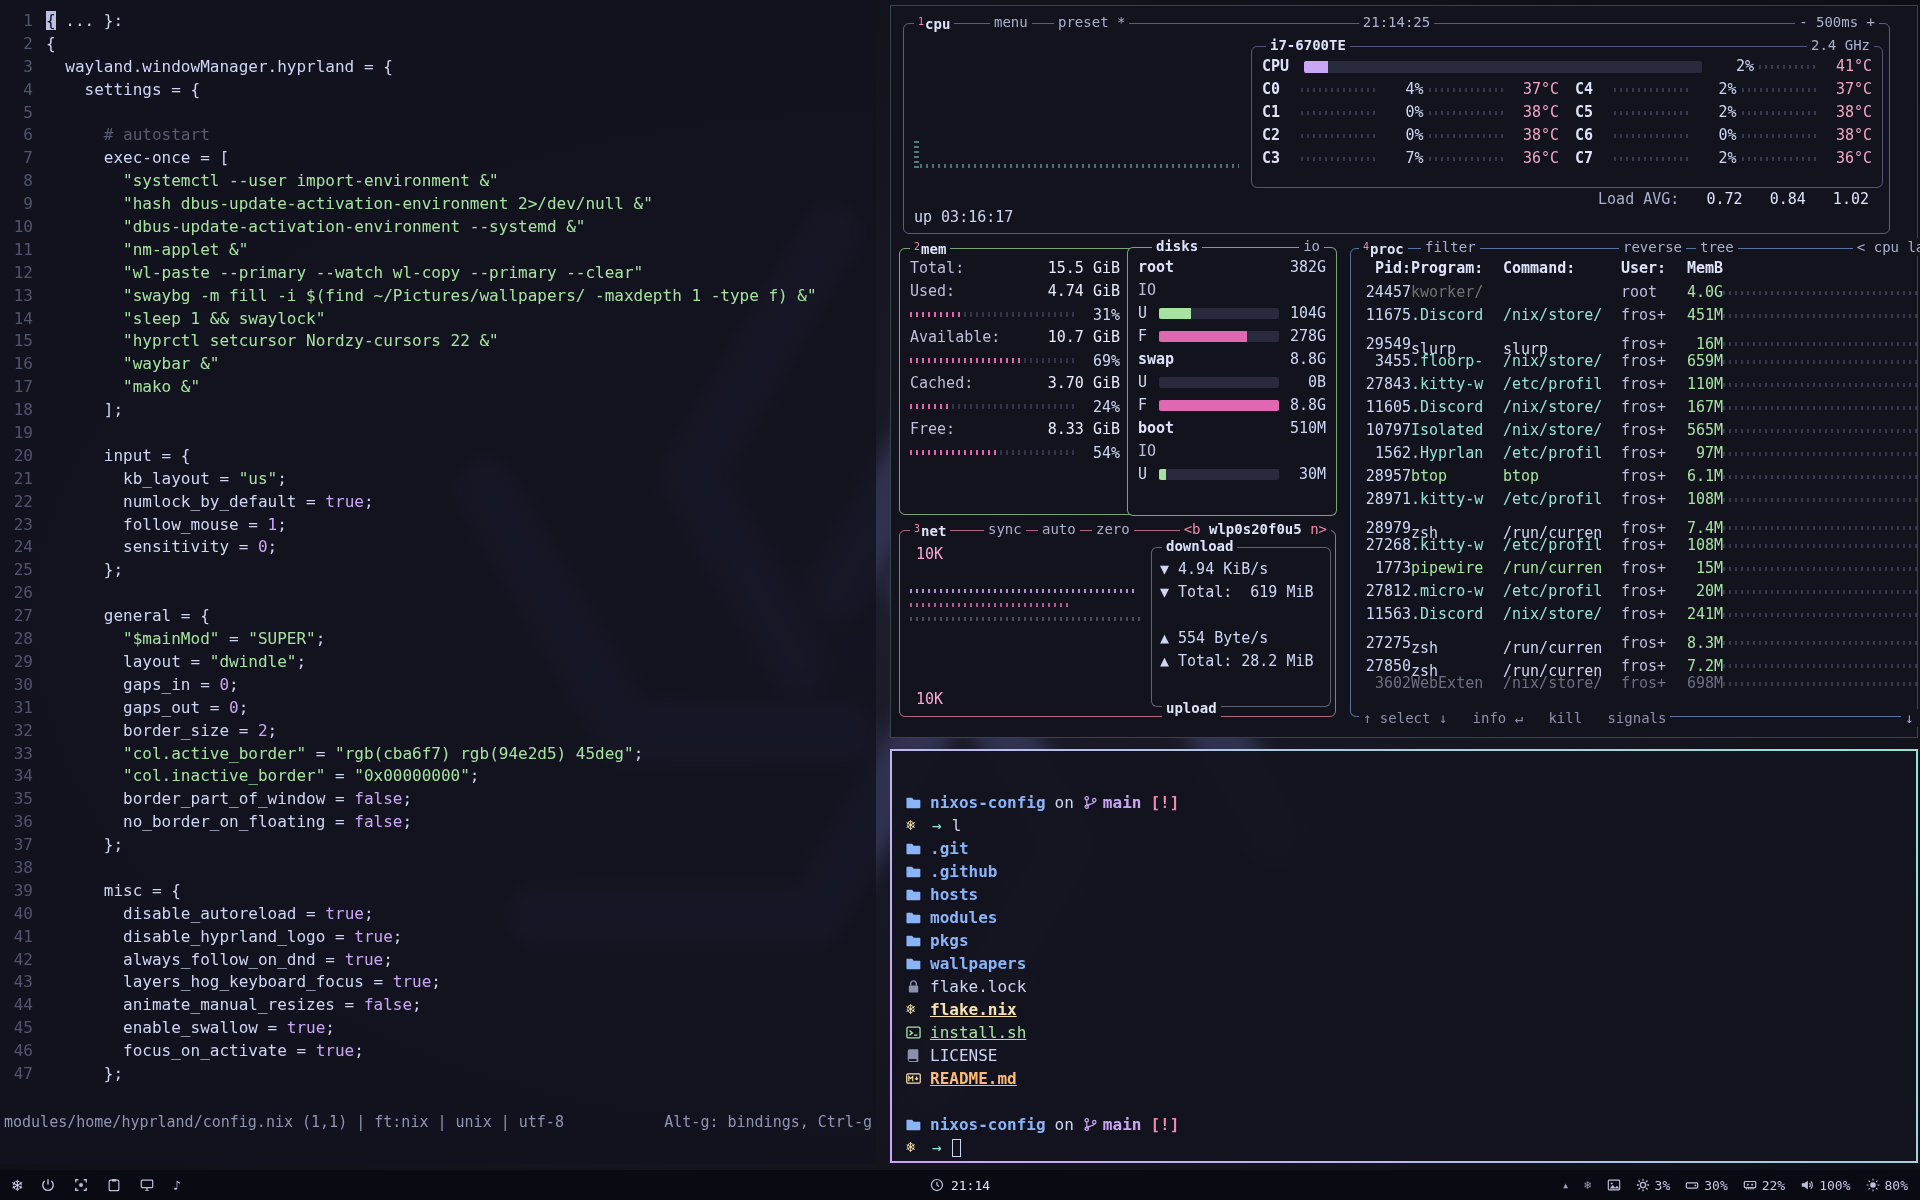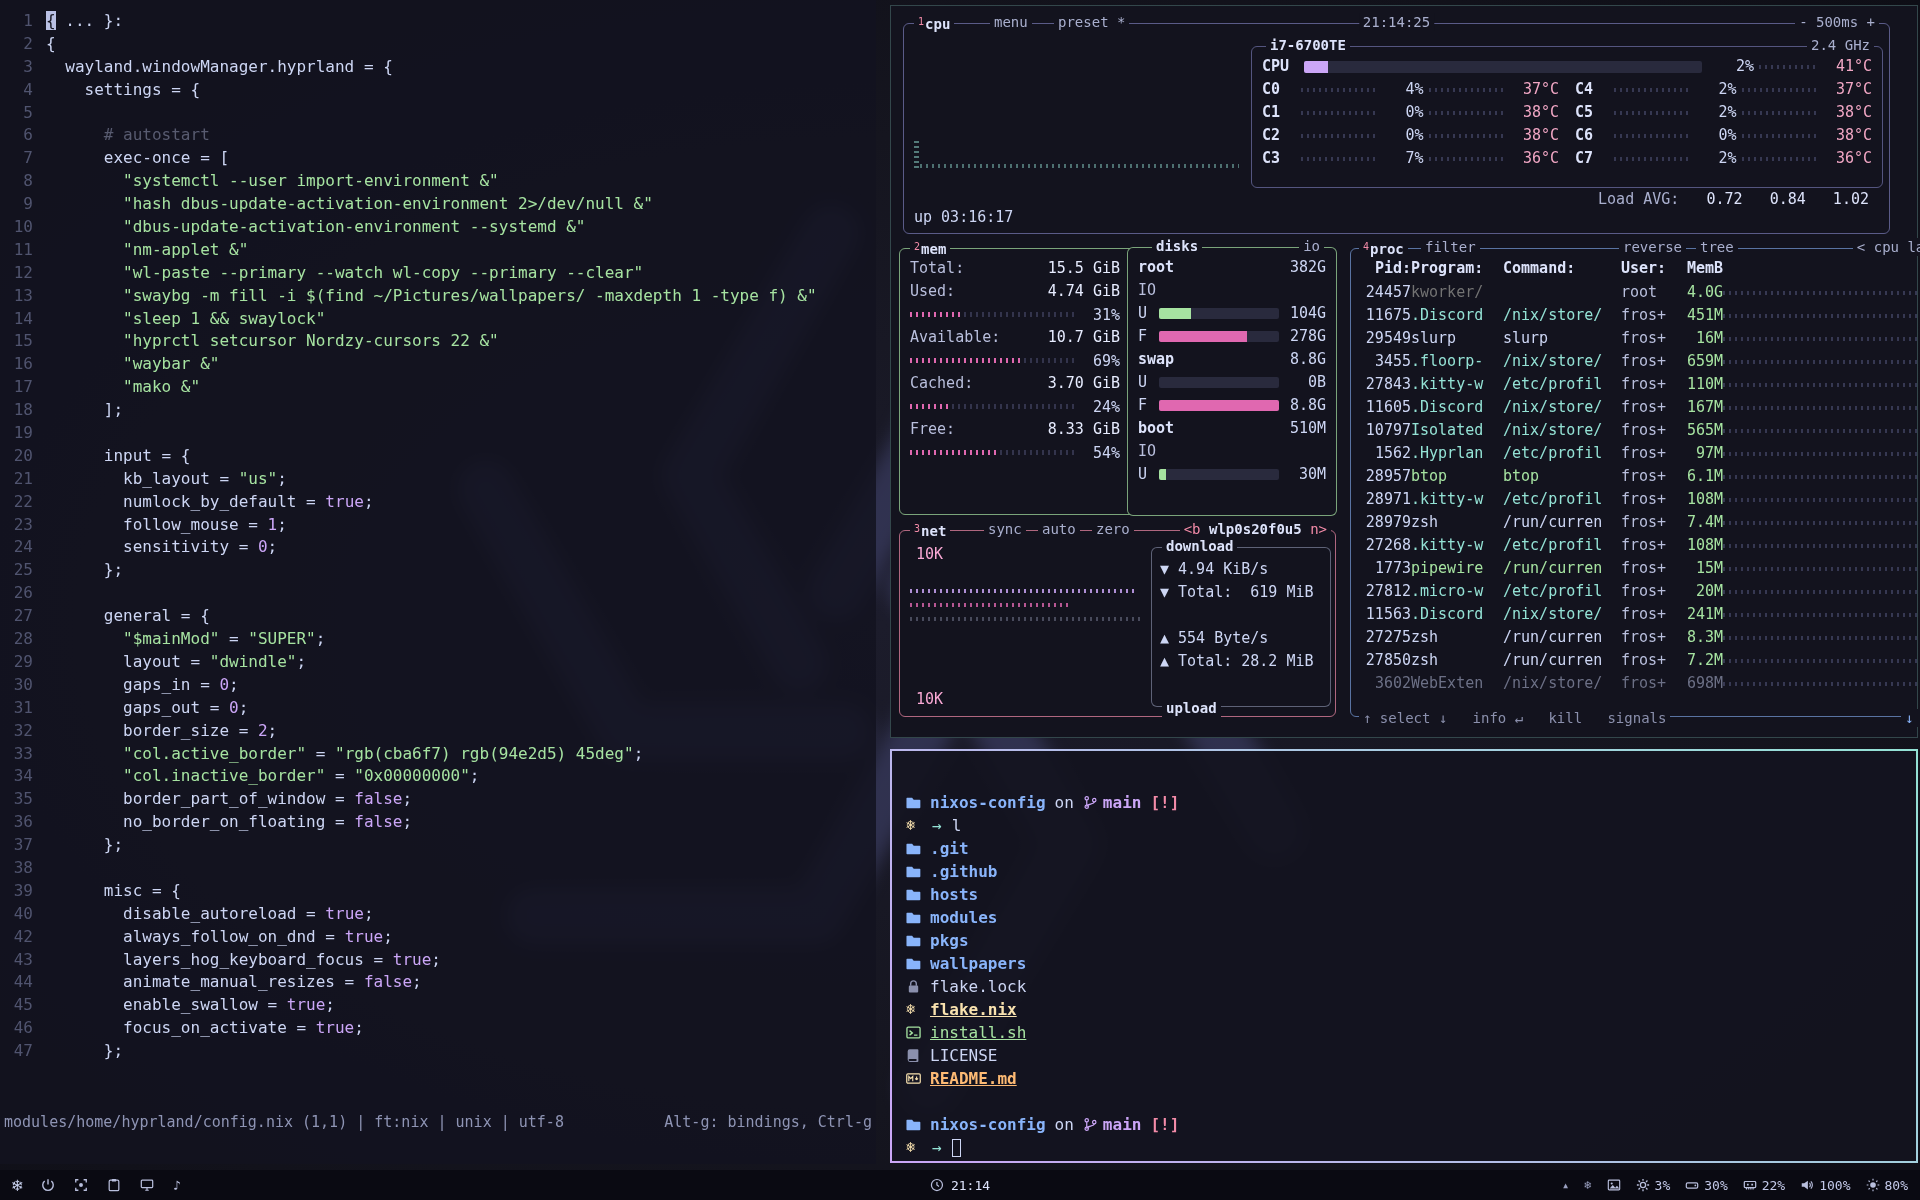--- a/index.html
+++ b/index.html
@@ -85,21 +85,21 @@
   #proc-rows{position:absolute;left:10px;right:16px;top:32px;bottom:3px;overflow:hidden;}
   .p-pid{text-align:right;color:#cdd6f4;}
   .p-user{color:#b9bfdd;}
   .p-mem{text-align:right;color:#a6e3a1;}
   .p-cpu{text-align:right;color:#cdd6f4;}
   .p-dots{align-self:center;height:4px;background:repeating-linear-gradient(90deg,#363852 0 2px,transparent 2px 6px);}
   .hd-r{text-align:right;}
   .c-teal .p-prog,.c-teal .p-cmd{color:#94e2d5;}
   .c-mauve .p-prog,.c-mauve .p-cmd{color:#737373;}
   .c-green .p-prog,.c-green .p-cmd{color:#a6e3a1;}
-  .c-white .p-prog,.c-white .p-cmd{color:#cdd6f4;}
+  .c-white .p-prog,.c-white .p-cmd{color:#cdd6f4;margin-top:11px;}
   .c-gray .p-pid,.c-gray .p-prog,.c-gray .p-cmd,.c-gray .p-user,.c-gray .p-mem,.c-gray .p-cpu{color:#6c7086;}
   .cc-red{color:#f38ba8 !important;}
   #proc-scrollbar{position:absolute;right:4px;top:34px;bottom:8px;width:6px;background:rgba(54,56,82,.5);border-radius:3px;}
   #proc-thumb{position:absolute;top:0;left:0;right:0;height:26px;background:#f38ba8;border-radius:3px;}
   #proc-up{position:absolute;right:12px;top:8px;color:#89b4fa;}
   .pf-left{left:8px;color:#8b90ad;}
   .pf-right{right:8px;color:#dde3fb;}
   .pf-right .arr{color:#89b4fa;}
 
   
@@ -311,20 +311,24 @@
         <span class="lnum">38</span>
         <span class="lcode"></span>
       </div>
       <div class="eline">
         <span class="lnum">39</span>
         <span class="lcode">      misc = {</span>
       </div>
       <div class="eline">
         <span class="lnum">40</span>
         <span class="lcode">        disable_autoreload = <span class="tk-val">true</span>;</span>
+      </div>
+      <div class="eline">
+        <span class="lnum">41</span>
+        <span class="lcode">        disable_hyprland_logo = <span class="tk-val">true</span>;</span>
       </div>
       <div class="eline">
         <span class="lnum">42</span>
         <span class="lcode">        always_follow_on_dnd = <span class="tk-val">true</span>;</span>
       </div>
       <div class="eline">
         <span class="lnum">43</span>
         <span class="lcode">        layers_hog_keyboard_focus = <span class="tk-val">true</span>;</span>
       </div>
       <div class="eline">

